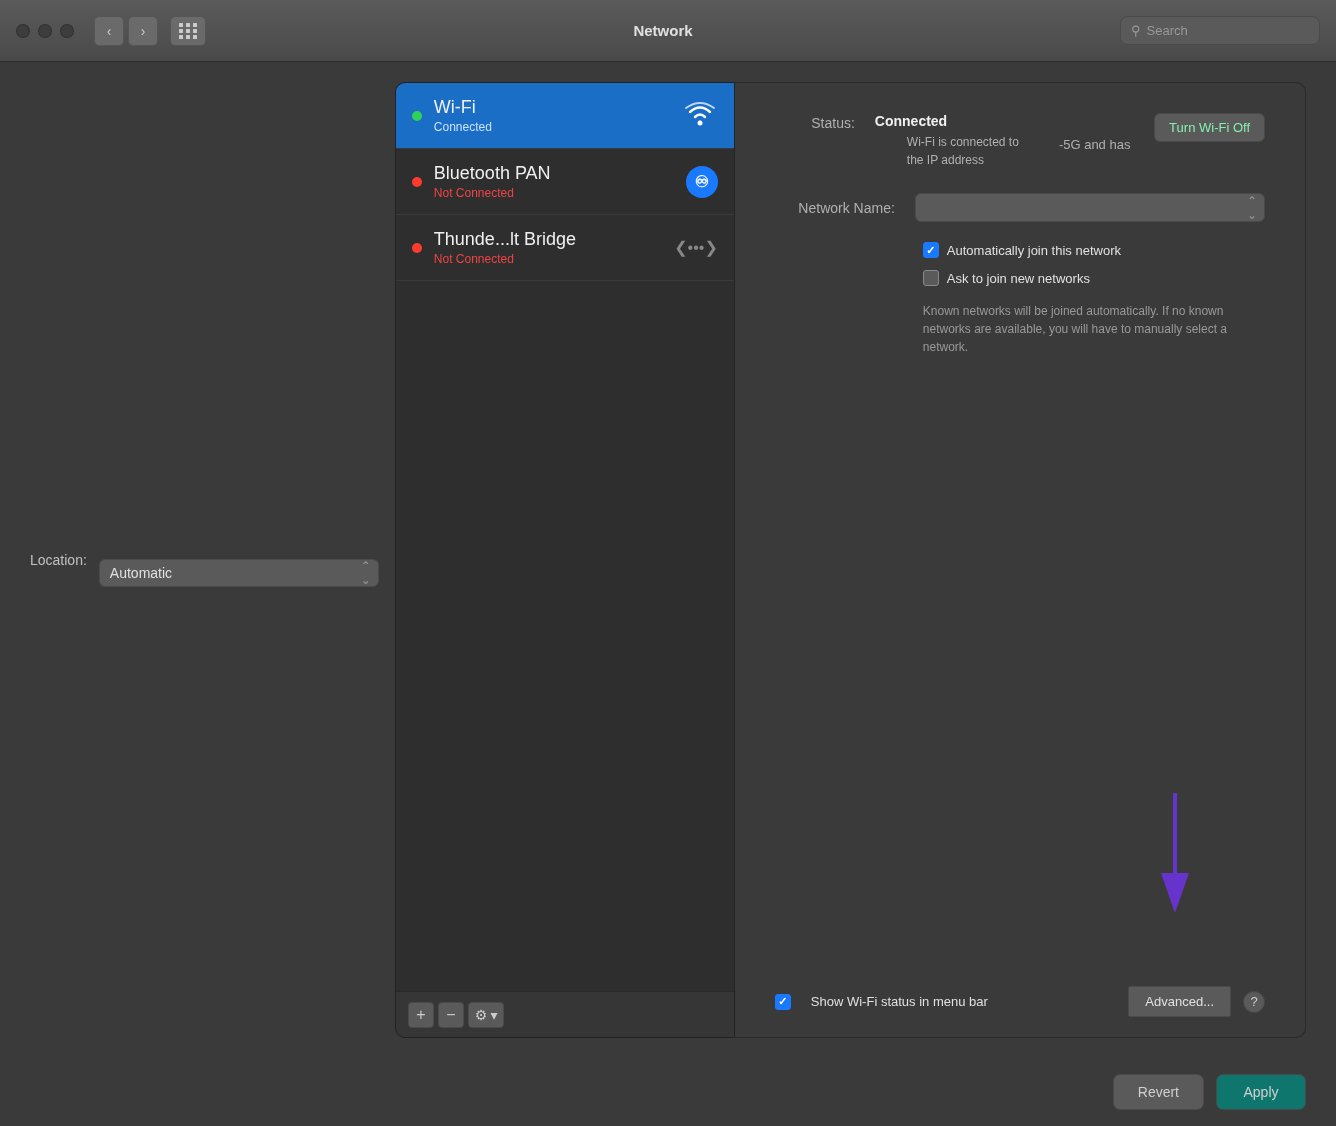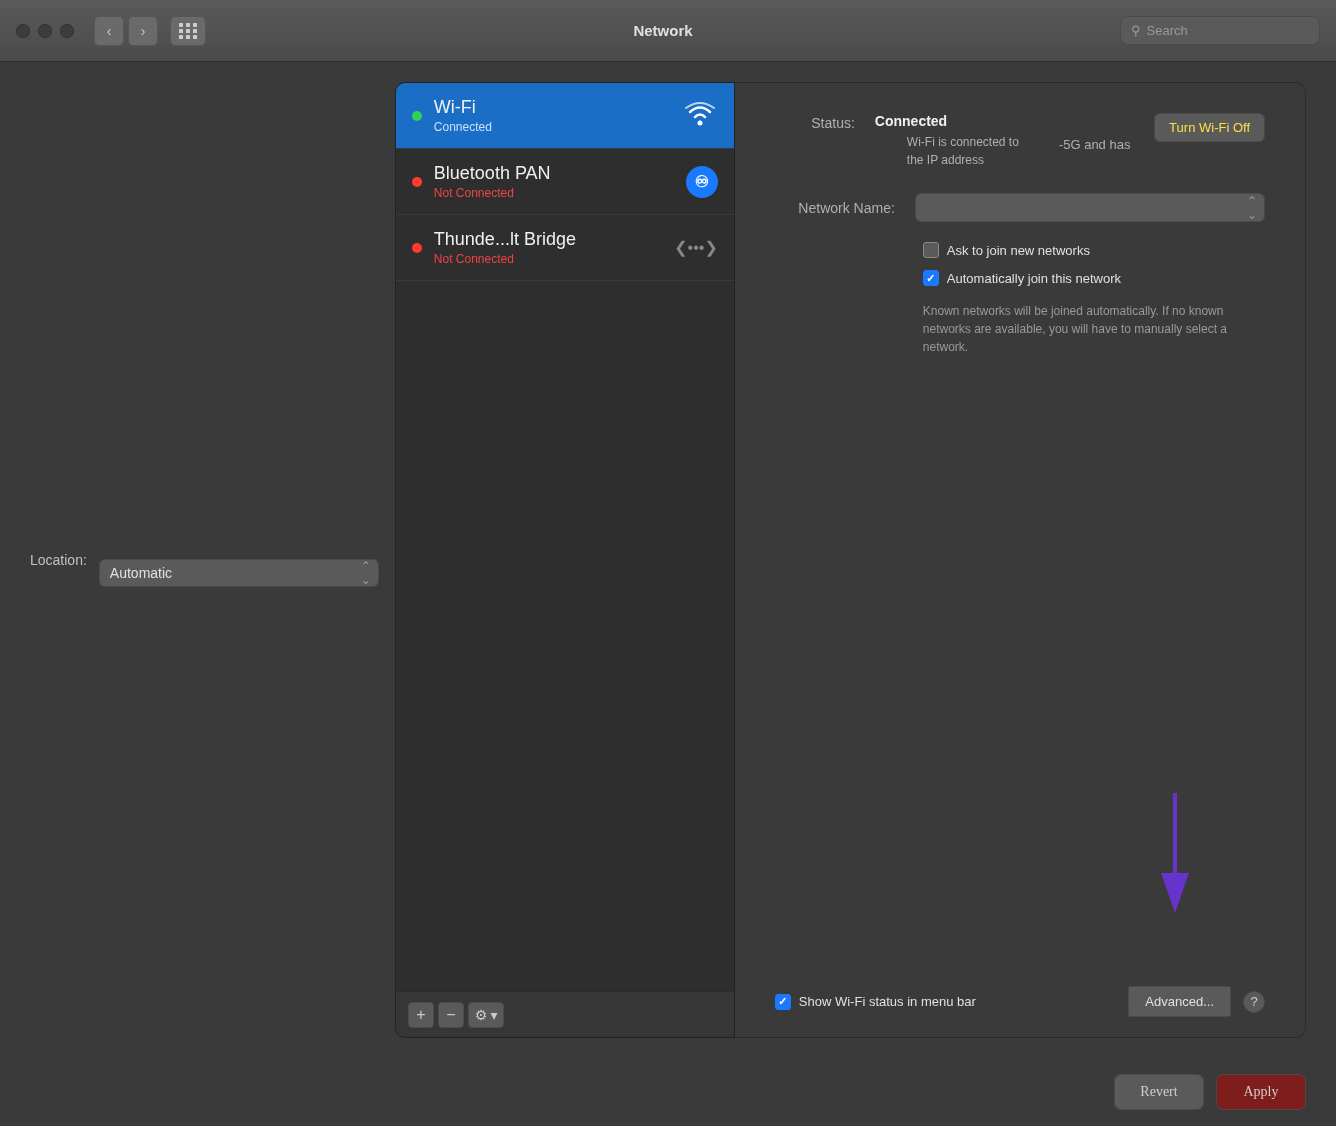--- a/index.html
+++ b/index.html
@@ -307,21 +307,21 @@
       color: #b0b0b0;
       font-size: 12px;
       margin-top: 4px;
       line-height: 1.5;
       margin-left: 32px;
     }
     .turn-off-btn {
       background: #5a5a5a;
       border: 1px solid #4a4a4a;
       border-radius: 6px;
-      color: #fde047;
+      color: #86efac;
       font-size: 13px;
       padding: 6px 14px;
       cursor: pointer;
       margin-left: auto;
       white-space: nowrap;
     }
 
     .network-name-row {
       display: flex;
       align-items: center;
@@ -416,21 +416,21 @@
     
     .bottom-row {
       display: flex;
       align-items: center;
       margin-top: auto;
       padding-top: 16px;
     }
     .show-wifi-cb-row {
       display: flex;
       align-items: center;
-      gap: 8px;
+      gap: 20px;
     }
     .bottom-buttons {
       margin-left: auto;
       display: flex;
       align-items: center;
       gap: 12px;
     }
     .advanced-btn {
       background: #5a5a5a;
       border: 1px solid #4a4a4a;
@@ -465,24 +465,23 @@
     .footer-btn {
       background: #5a5a5a;
       border: 1px solid #4a4a4a;
       border-radius: 7px;
       color: #d0d0d0;
       font-size: 14px;
       padding: 9px 24px;
       cursor: pointer;
       min-width: 90px;
       text-align: center;
-      font-family: Liberation Serif, serif;
     }
     .footer-btn.apply {
-      background: #7f1d1d;
+      background: #0f766e;
     }
 
     
     .tb-arrows {
       display: flex;
       align-items: center;
       color: #888;
       font-size: 16px;
     }
   </style>
@@ -604,29 +603,29 @@
         <div class="network-name-select-wrapper">
           <select class="network-name-input">
             <option value=""></option>
           </select>
           <span class="network-name-arrow">⌃<br>⌄</span>
         </div>
       </div>
 
       <div class="checkbox-row">
         <div class="checkbox-wrapper">
+          <div class="cb checked"></div>
+          <span class="cb-label">Automatically join this network</span>
+        </div>
+      </div>
+
+      <div class="checkbox-row">
+        <div class="checkbox-wrapper">
           <div class="cb"></div>
           <span class="cb-label">Ask to join new networks</span>
-        </div>
-      </div>
-
-      <div class="checkbox-row">
-        <div class="checkbox-wrapper">
-          <div class="cb checked"></div>
-          <span class="cb-label">Automatically join this network</span>
         </div>
       </div>
 
       <div class="info-text">Known networks will be joined automatically. If no known networks are available, you will have to manually select a network.</div>
 
       <div class="arrow-annotation">
         <svg width="60" height="120" viewBox="0 0 60 120">
           <defs>
             <marker id="arrowhead" markerWidth="10" markerHeight="7" refX="5" refY="3.5" orient="auto">
               <polygon points="0 0, 10 3.5, 0 7" fill="#6633cc"></polygon>

